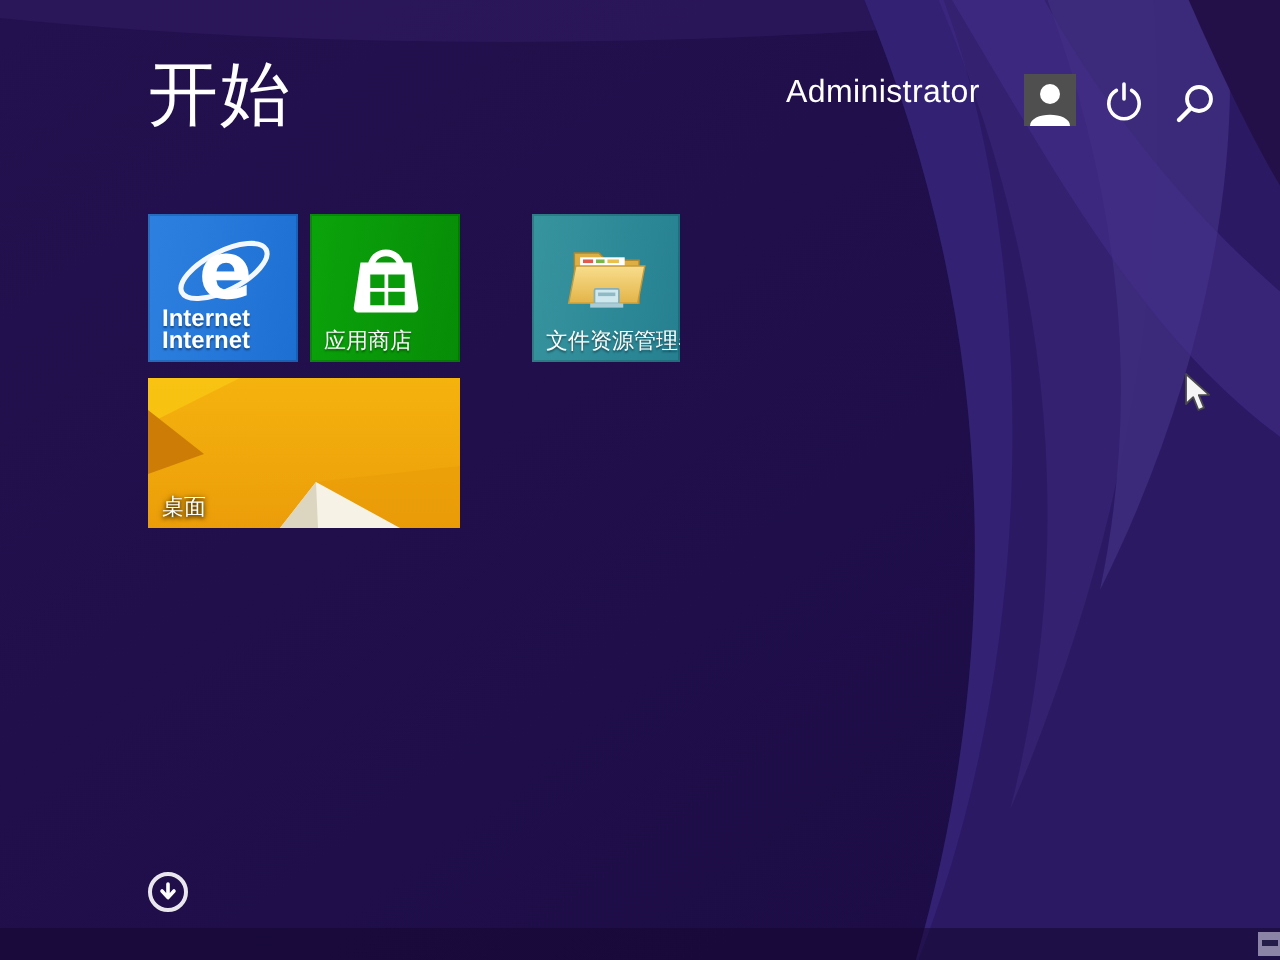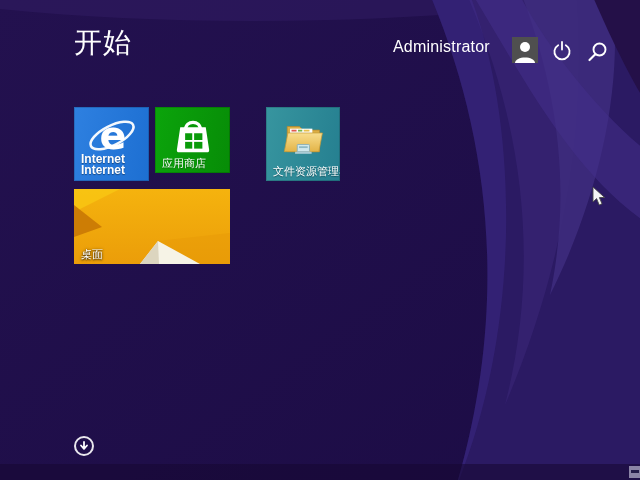--- a/index.html
+++ b/index.html
@@ -7,21 +7,21 @@
     position:relative; width:640px; height:480px; overflow:hidden;
     background:#20104d;
     font-family:"Liberation Sans", sans-serif;
     -webkit-font-smoothing:antialiased;
     user-select:none;
   }
   .bg-art { position:absolute; inset:0; }
 
   .start-title {
     position:absolute; left:74px; top:24px;
-    font-size:28px; font-weight:300; color:#ffffff; letter-spacing:1px;text-align:right;
+    font-size:35px; font-weight:300; color:#ffffff; letter-spacing:1px;text-align:right;
   }
 
   .admin-name {
     position:absolute; left:393px; top:38px;
     font-size:16px; font-weight:400; color:#ffffff; letter-spacing:.2px;
     cursor:pointer;
   }
   .avatar {
     position:absolute; left:512px; top:37px; width:26px; height:26px;
     background:#4f4f4f; display:flex; align-items:flex-end; justify-content:center;
@@ -42,21 +42,21 @@
   }
   .tile-label {
     position:absolute; left:7px; bottom:4px; color:#fff;
     font-size:11px; line-height:12px;
     text-shadow:0 1px 1px rgba(0,0,0,.4);
     white-space:nowrap;
   }
   .tile-label.two-line { font-size:12px; font-weight:700; line-height:11px; bottom:5px; }
 
   .tile-ie     { left:74px;  top:107px; width:75px; height:74px; background:linear-gradient(100deg,#2e80e0,#1d6fd2); }
-  .tile-store  { left:155px; top:107px; width:75px; height:66px; background:linear-gradient(100deg,#0ba40b,#078c07); }
+  .tile-store  { left:155px; top:107px; width:75px; height:74px; background:linear-gradient(100deg,#0ba40b,#078c07); }
   .tile-fe     { left:266px; top:107px; width:74px; height:74px; background:linear-gradient(100deg,#37959f,#257f90); }
   .tile-desk   { left:74px;  top:189px; width:156px; height:75px; background:#efa40c; }
   .tile-desk .tile-label { text-shadow:0 1px 2px rgba(0,0,0,.85), 0 0 3px rgba(0,0,0,.5); }
   .tile-desk svg.wall { position:absolute; inset:0; display:block; }
 
   .apps-button {
     position:absolute; left:74px; top:436px; width:20px; height:20px;
     border:2px solid rgba(255,255,255,.9); border-radius:50%;
     box-sizing:border-box; cursor:pointer;
     display:flex; align-items:center; justify-content:center;

